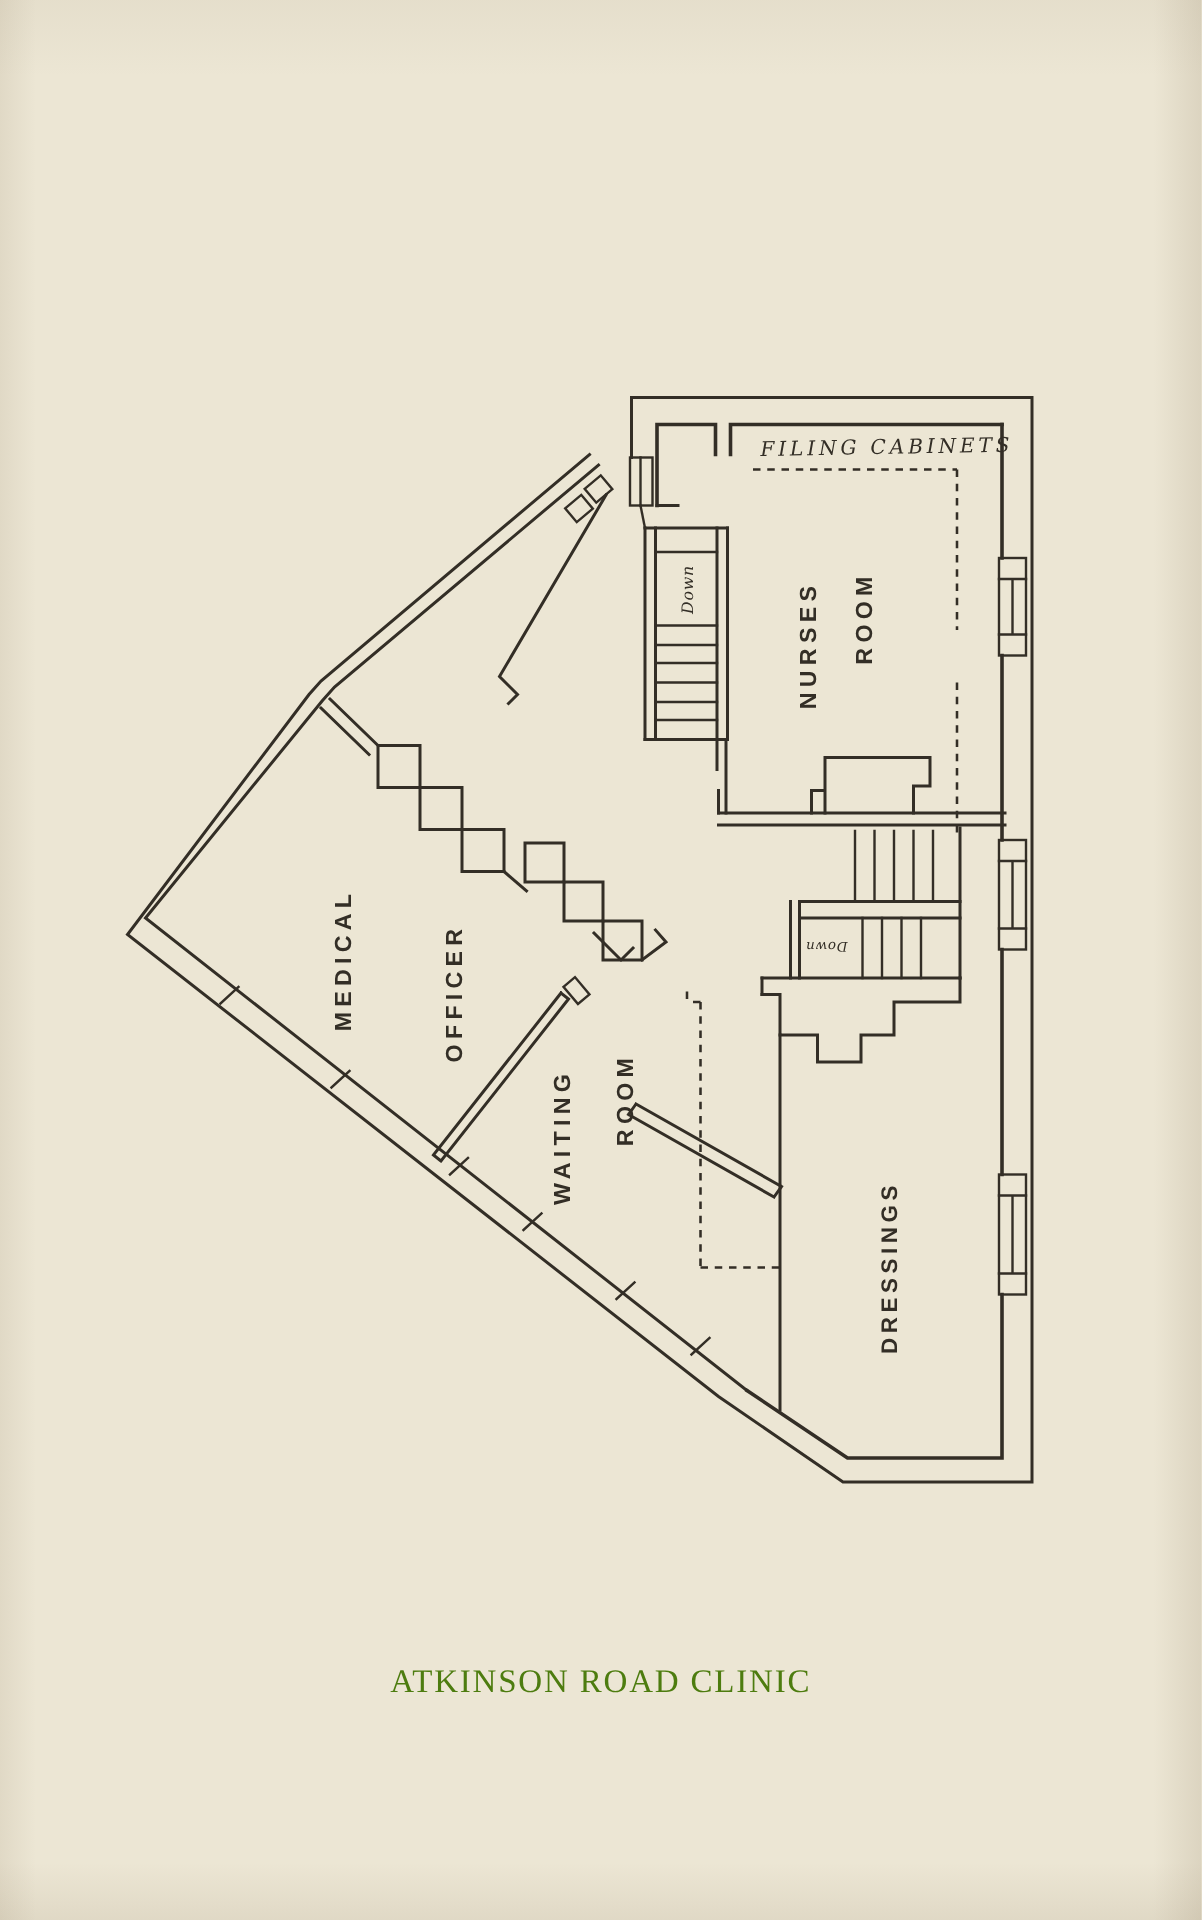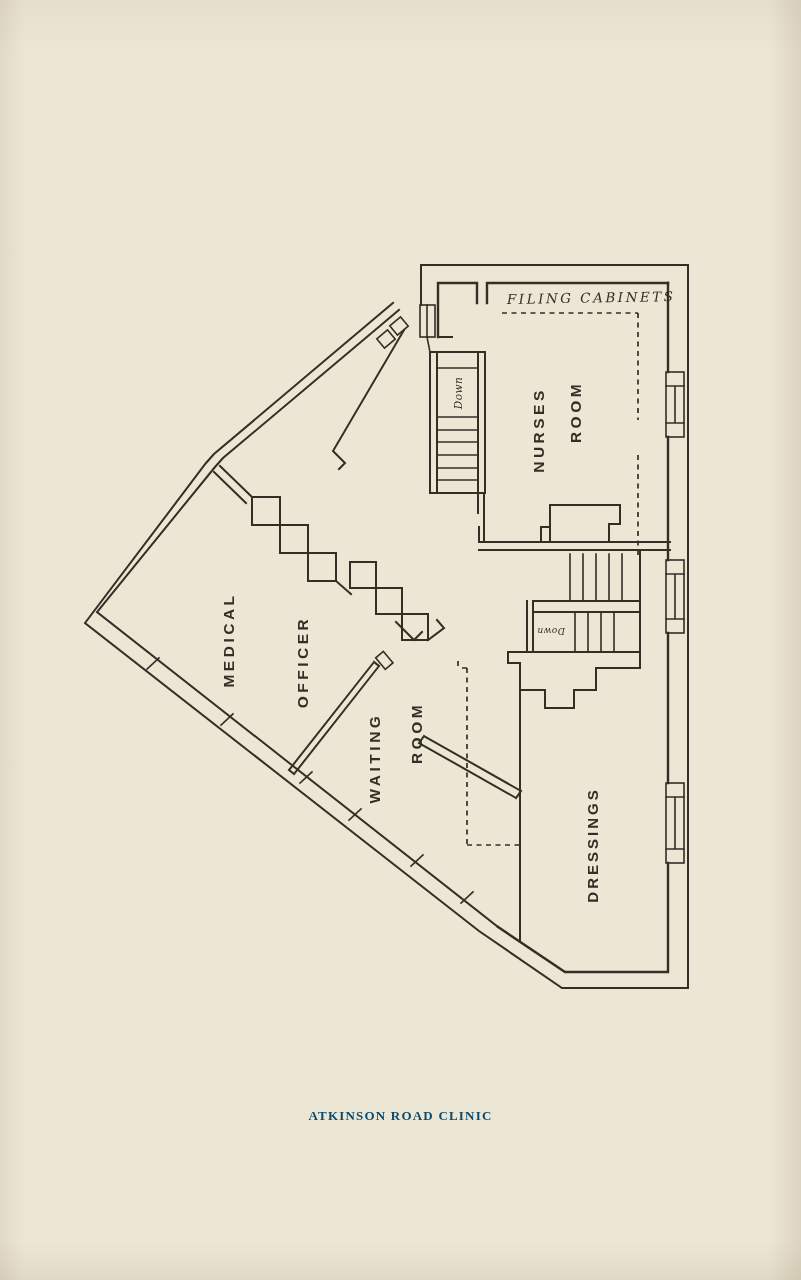--- a/index.html
+++ b/index.html
@@ -46,24 +46,24 @@
     font-size:10.5px;
     letter-spacing:0.5px;
     text-anchor:middle;
   }
   .caption{
     position:absolute;
     left:0;right:0;
     top:1108px;
     text-align:center;
     font-family:"Liberation Serif", serif;
-    font-size:13px;
-    font-weight:700;
+    font-size:22px;
+    font-weight:400;
     letter-spacing:1.2px;
-    color:#0c4a6e;
+    color:#4d7c0f;
   }
 </style>
 </head>
 <body>
 
 <div class="page">
   <svg viewBox="0 0 801 1280" width="801" height="1280">
 
     <g>
       <path class="wall w20" d="M 421,265 H 688 V 988 H 562 L 479,931 L 85,623 L 206,463 L 214,454 L 393,303"></path>

